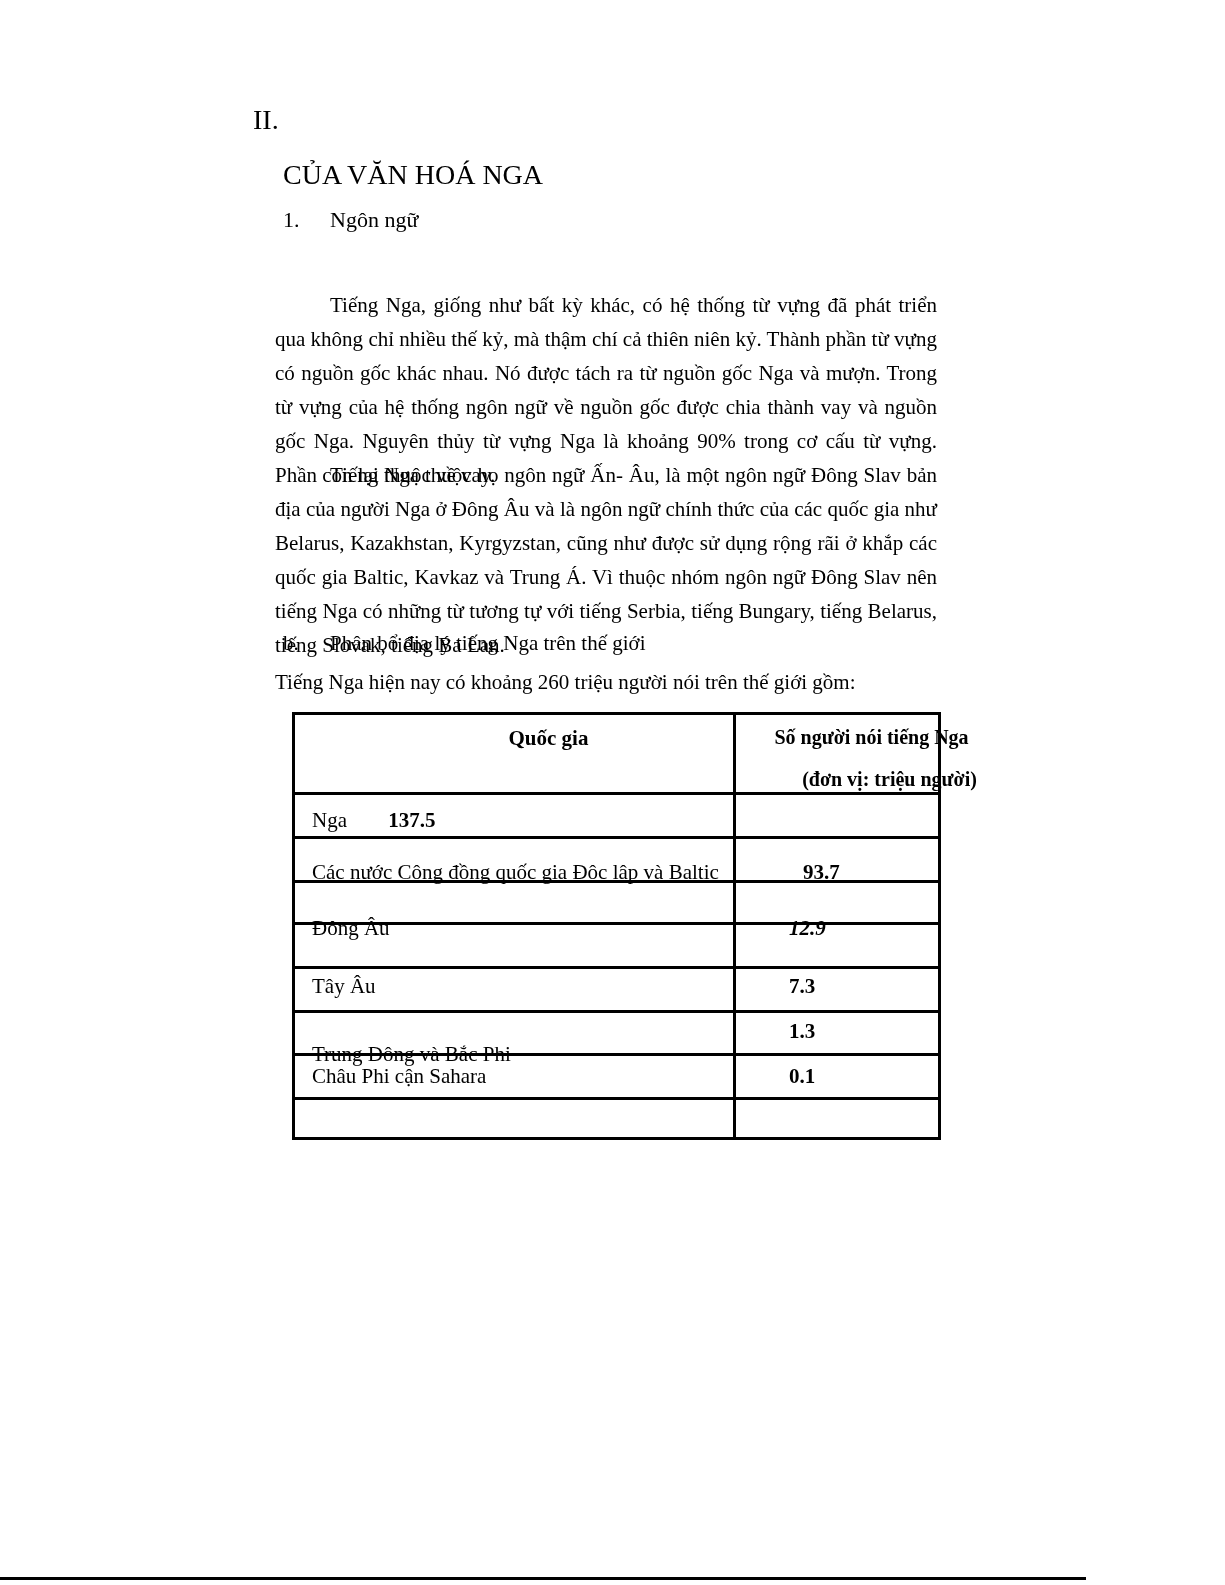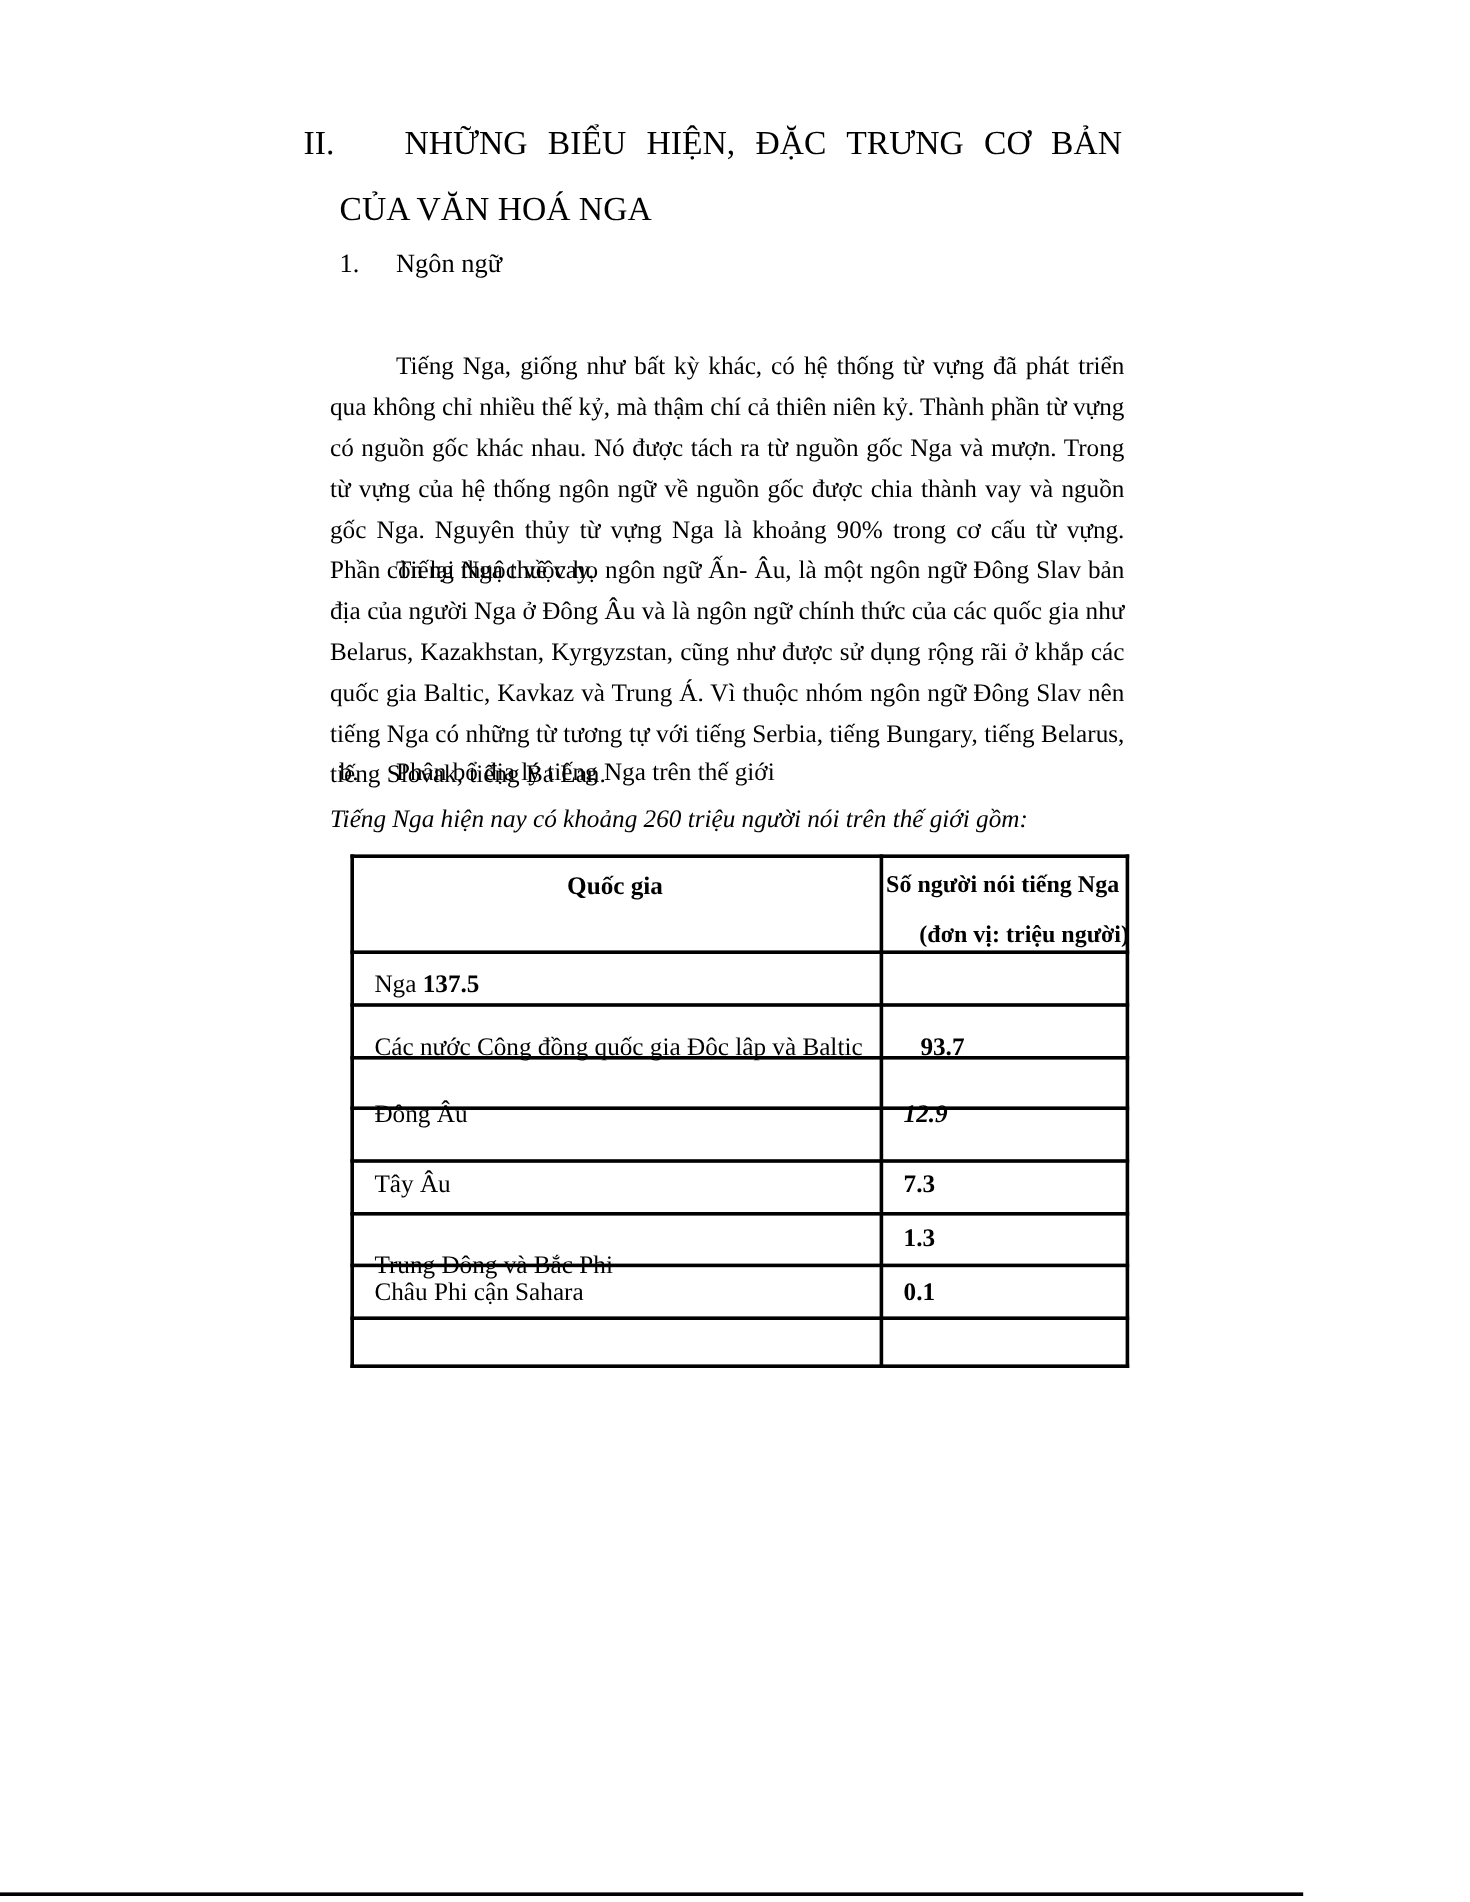--- a/index.html
+++ b/index.html
@@ -54,21 +54,20 @@
     line-height: 34px;
     text-align: justify;
     text-indent: 55px;
   }
   .intro-line {
     position: absolute;
     left: 275px;
     width: 700px;
     font-size: 21px;
     white-space: nowrap;
-    font-style: italic;
   }
 
   
   .tbl {
     position: absolute;
     left: 292px;
     top: 712px;
     width: 649px;
     height: 428px;
   }
@@ -85,21 +84,21 @@
     width: 3px;
     height: 428px;
     background: #000;
   }
   .t-text {
     position: absolute;
     font-size: 21px;
     white-space: nowrap;
   }
   .t-center { text-align: center; white-space: nowrap; }
-  .bold { font-weight: bold; }
+  .bold { font-weight: bold; margin-left: 36px; }
 
   
   .bottom-line {
     position: absolute;
     left: 0;
     top: 1577px;
     width: 1191px;
     height: 3px;
     background: #000;
   }
@@ -113,21 +112,20 @@
   }
 </style>
 </head>
 <body>
 
 <div class="doc">
 
   <div class="heading">
     <div class="h-line1">
       <span class="h-num">II.</span>
-      <span class="h-rest">NHỮNG BIỂU HIỆN, ĐẶC TRƯNG CƠ BẢN</span>
     </div>
     <div class="h-line2">CỦA VĂN HOÁ NGA</div>
   </div>
 
   <div class="list-item" style="top: 207px;">
     <span class="li-marker">1.</span><span>Ngôn ngữ</span>
   </div>
 
 
   <div class="para" style="top: 288px;">Tiếng Nga, giống như bất kỳ khác, có hệ thống từ vựng đã phát triển qua không chỉ nhiều thế kỷ, mà thậm chí cả thiên niên kỷ. Thành phần từ vựng có nguồn gốc khác nhau. Nó được tách ra từ nguồn gốc Nga và mượn. Trong từ vựng của hệ thống ngôn ngữ về nguồn gốc được chia thành vay và nguồn gốc Nga. Nguyên thủy từ vựng Nga là khoảng 90% trong cơ cấu từ vựng. Phần còn lại thuộc về vay.</div>

